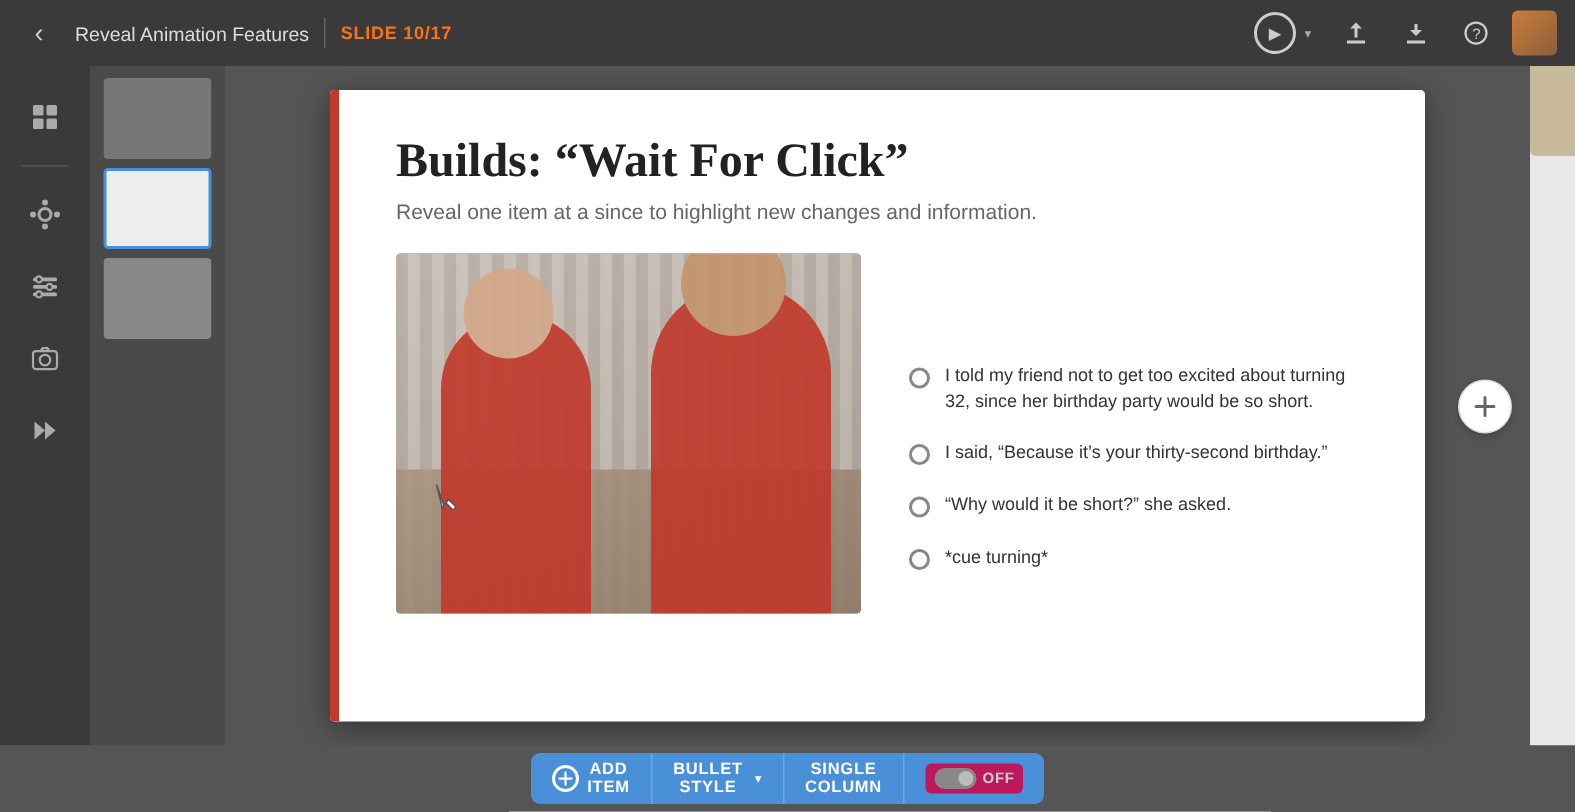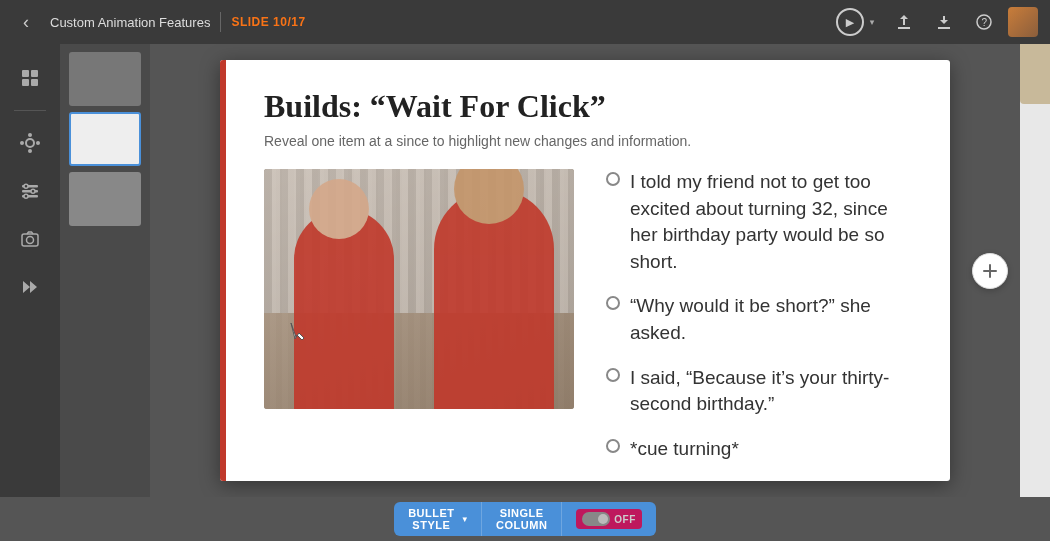--- a/index.html
+++ b/index.html
@@ -287,21 +287,21 @@
       gap: 10px;
     }
     .bullet-circle {
       width: 14px; height: 14px;
       border: 2px solid #888;
       border-radius: 50%;
       flex-shrink: 0;
       margin-top: 3px;
     }
     .bullet-text {
-      font-size: 19px;
+      font-size: 12px;
       color: #333;
       line-height: 1.4;
     }
 
     
     .add-btn {
       position: absolute;
       right: -18px;
       top: 50%;
       transform: translateY(-50%);
@@ -421,21 +421,21 @@
       pointer-events: none;
       z-index: 100;
     }
   </style>
 </head>
 <body>
 
 <div class="top-bar">
   <div class="top-bar-left">
     <div class="back-btn">‹</div>
-    <span class="presentation-title">Custom Animation Features</span>
+    <span class="presentation-title">Reveal Animation Features</span>
     <div class="divider-v"></div>
     <span class="slide-counter">SLIDE 10/17</span>
   </div>
   <div class="top-bar-right">
     <div class="play-btn-group">
       <div class="play-main">▶</div>
       <div class="play-dropdown">▾</div>
     </div>
     <div class="icon-btn">
       <svg width="16" height="16" viewBox="0 0 16 16" fill="#ccc">
@@ -524,25 +524,25 @@
             </div>
           </div>
 
           <div class="slide-bullets">
             <div class="bullet-item">
               <div class="bullet-circle"></div>
               <span class="bullet-text">I told my friend not to get too excited about turning 32, since her birthday party would be so short.</span>
             </div>
             <div class="bullet-item">
               <div class="bullet-circle"></div>
-              <span class="bullet-text">“Why would it be short?” she asked.</span>
+              <span class="bullet-text">I said, “Because it’s your thirty-second birthday.”</span>
             </div>
             <div class="bullet-item">
               <div class="bullet-circle"></div>
-              <span class="bullet-text">I said, “Because it’s your thirty-second birthday.”</span>
+              <span class="bullet-text">“Why would it be short?” she asked.</span>
             </div>
             <div class="bullet-item">
               <div class="bullet-circle"></div>
               <span class="bullet-text">*cue turning*</span>
             </div>
           </div>
         </div>
       </div>
     </div>
 
@@ -561,20 +561,31 @@
 
   <div class="right-panel">
     <div class="right-panel-accent"></div>
   </div>
 
 </div>
 
 <div class="bottom-toolbar">
   <div class="toolbar-pill">
 
+    <div class="toolbar-section">
+      <div class="toolbar-icon-plus">
+        <svg width="10" height="10" viewBox="0 0 10 10">
+          <path d="M5 1v8M1 5h8" stroke="white" stroke-width="1.5" stroke-linecap="round"></path>
+        </svg>
+      </div>
+      <div style="display:flex;flex-direction:column;align-items:center;line-height:1.1;">
+        <span class="toolbar-label">ADD</span>
+        <span class="toolbar-label">ITEM</span>
+      </div>
+    </div>
 
     <div class="toolbar-section">
       <div style="display:flex;flex-direction:column;align-items:center;line-height:1.1;">
         <span class="toolbar-label">BULLET</span>
         <span class="toolbar-label">STYLE</span>
       </div>
       <span class="toolbar-dropdown-arrow">▾</span>
     </div>
 
     <div class="toolbar-section">

